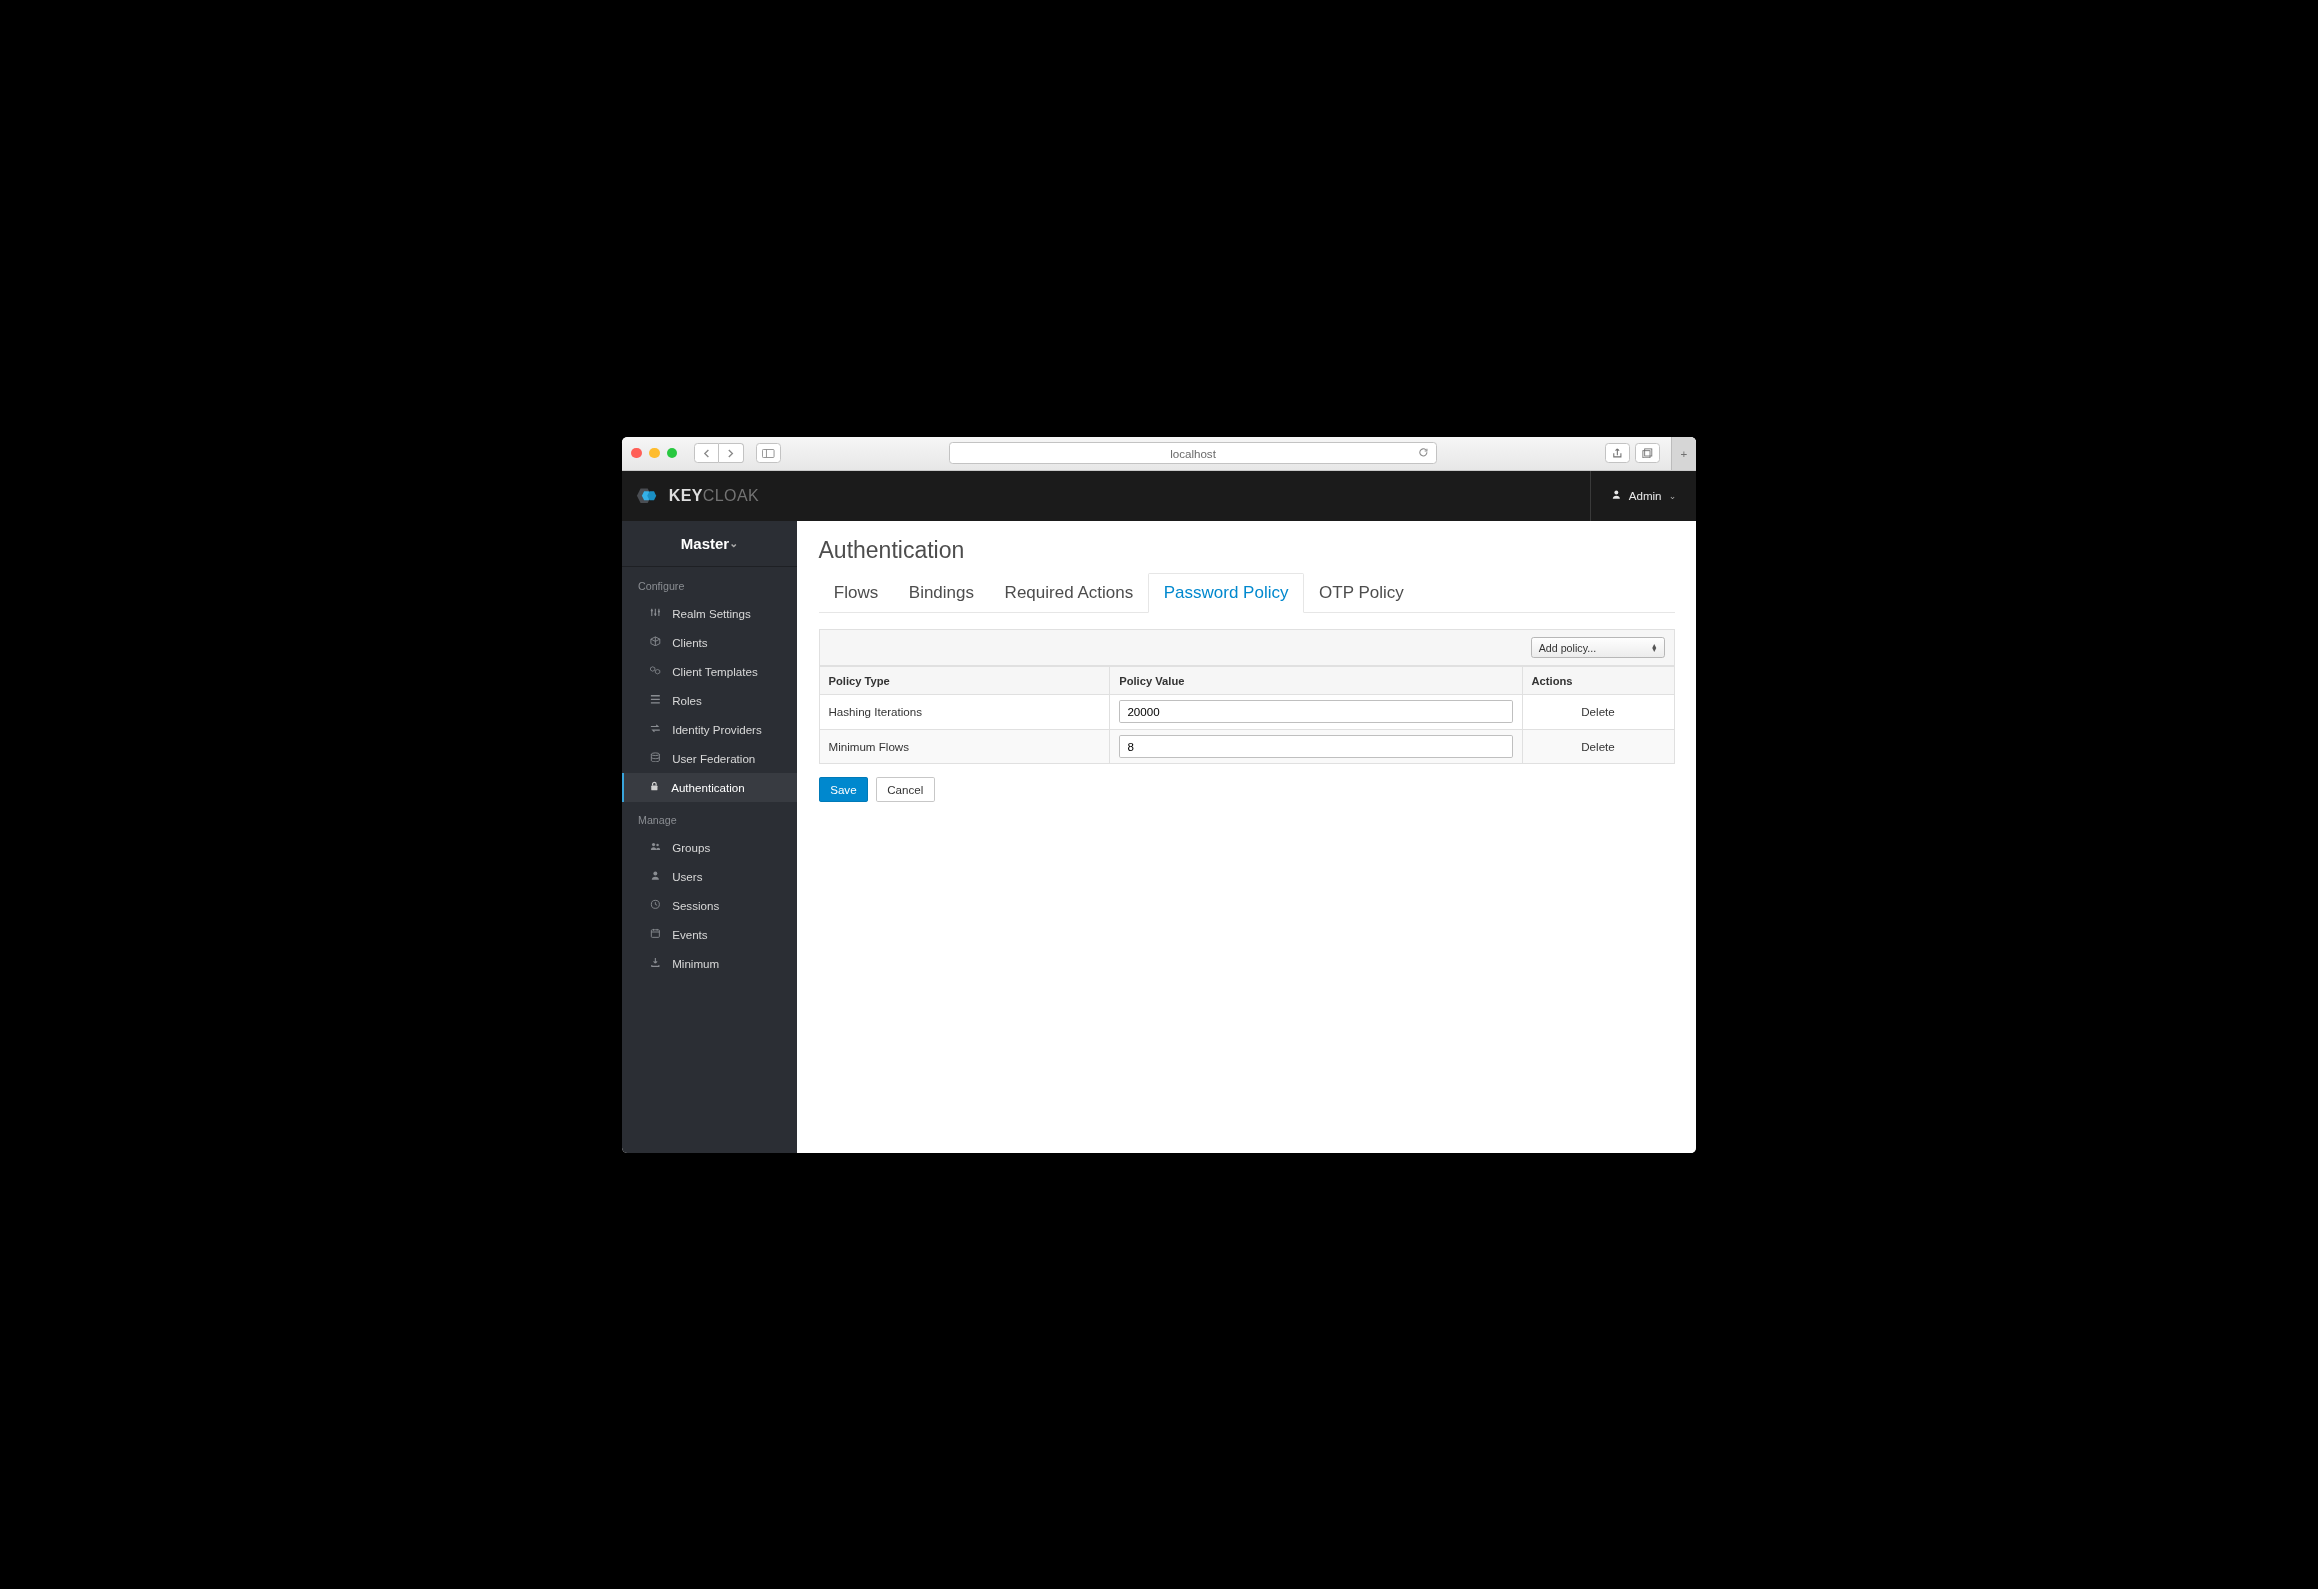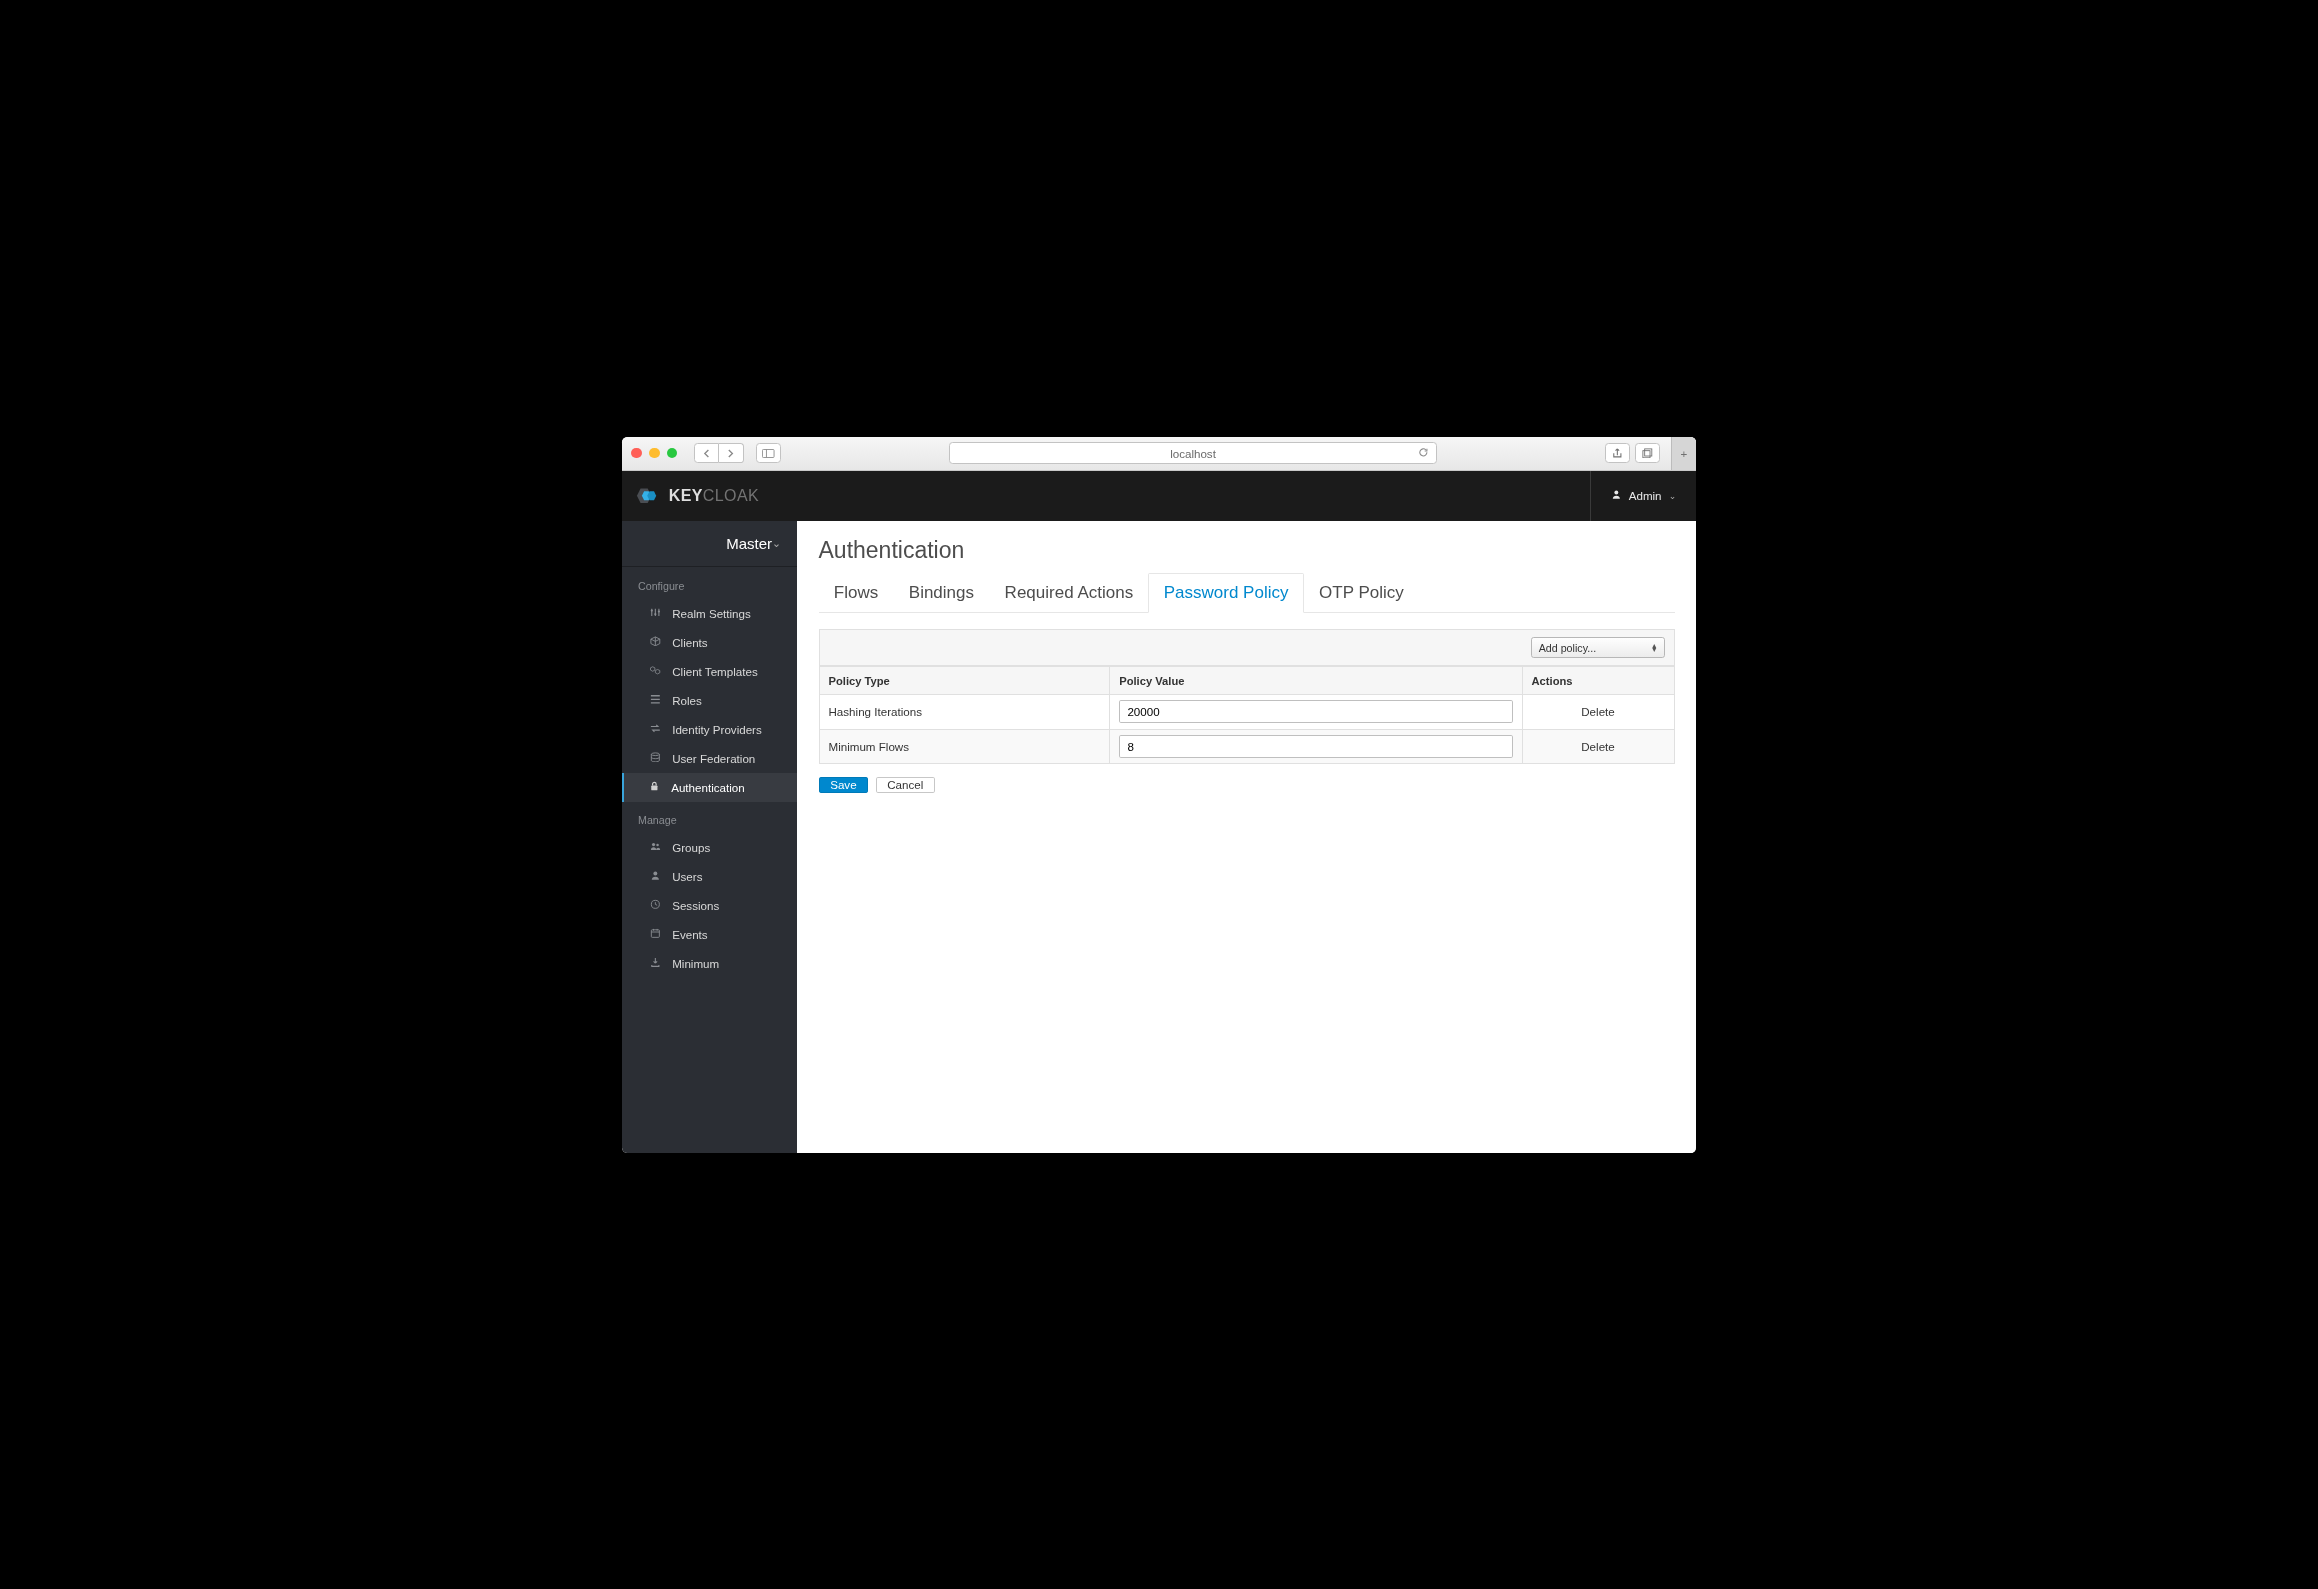--- a/index.html
+++ b/index.html
@@ -70,22 +70,23 @@
 .logo-text { font-size:16px; font-weight:600; letter-spacing:0.4px; color:#dedede;}
 .logo-text .light { color:#737373; font-weight:400; }
 .userbox { display:flex; align-items:center; gap:7.2px; font-size:11.6px; color:#e8e8e8; border-left:0.9px solid #3a3a3a; padding-left:19.7px; height:100%;}
 .userbox .chev { font-size:9px; color:#aaa; }
 
 .body { flex:1; display:flex; }
 .side {
   width: 175px; background:#2b2e34; color:#d9d9d9; display:flex; flex-direction:column;
 }
 .realm-select {
-  padding: 14.3px 16px; font-size:15px; color:#fff; display:flex; align-items:center; justify-content:flex-end;
+  padding: 14.3px 16px; font-size:15px; color:#fff; display:flex; align-items:center; justify-content:center;
   border-bottom:0.9px solid #1e2024;
+  font-weight:bold;
 }
 .realm-select .chev { color:#aaa; font-size:10.7px; }
 .section-label { padding: 12.5px 16px 7.2px; font-size:10.7px; color:#8a8d92; }
 .navitem {
   display:flex; gap:10.7px; padding:8px 16px 8px 27px; font-size:11.6px; color:#d9d9d9; cursor:pointer;
 }
 .navitem.active { background:#383b41; border-left:2.7px solid #39a5dc; padding-left:24px; color:#fff;}
 .navitem .ico { width:12.5px; display:flex; justify-content:center; color:#8a8d92; font-size:10.7px;}
 .navitem.active .ico { color:#d0d0d0; }
 
@@ -110,21 +111,21 @@
 table.policies td {
   padding:5.4px 9px; border:0.9px solid #e0e0e0; font-size:11.6px; color:#333; background:#fff; vertical-align:middle;
 }
 table.policies tr:nth-child(even) td { background:#f9f9f9; }
 .valinput {
   width:100%; height:23px; border:0.9px solid #bfbfbf; border-radius:1.8px; padding:0 7.2px; font-size:11.6px;
 }
 .deletebtn { color:#333; font-size:11.6px; background:none; border:none; cursor:pointer; display:block; margin:0 auto;}
 .actions-col { width:152px; text-align:center; }
 .formbtns { margin-top:12.5px; display:flex; gap:7.2px; }
-.btn { height:16px; padding:0 10.7px; border-radius:1.8px; font-size:11.6px; cursor:pointer; }
+.btn { height:25px; padding:0 10.7px; border-radius:1.8px; font-size:11.6px; cursor:pointer; }
 .btn.primary { background:#0088ce; border:0.9px solid #007ab8; color:#fff; }
 .btn.secondary { background:#fff; border:0.9px solid #c7c7c7; color:#333; }
 </style>
 </head>
 <body>
 
 <div class="window">
   <div class="titlebar">
     <div class="traffic-lights">
       <div class="dot red"></div>

